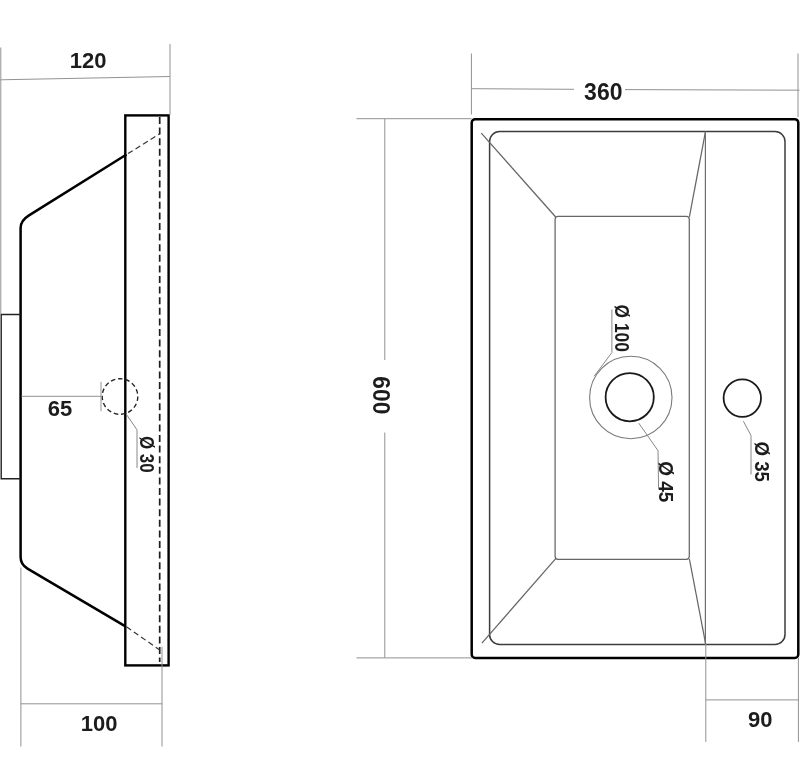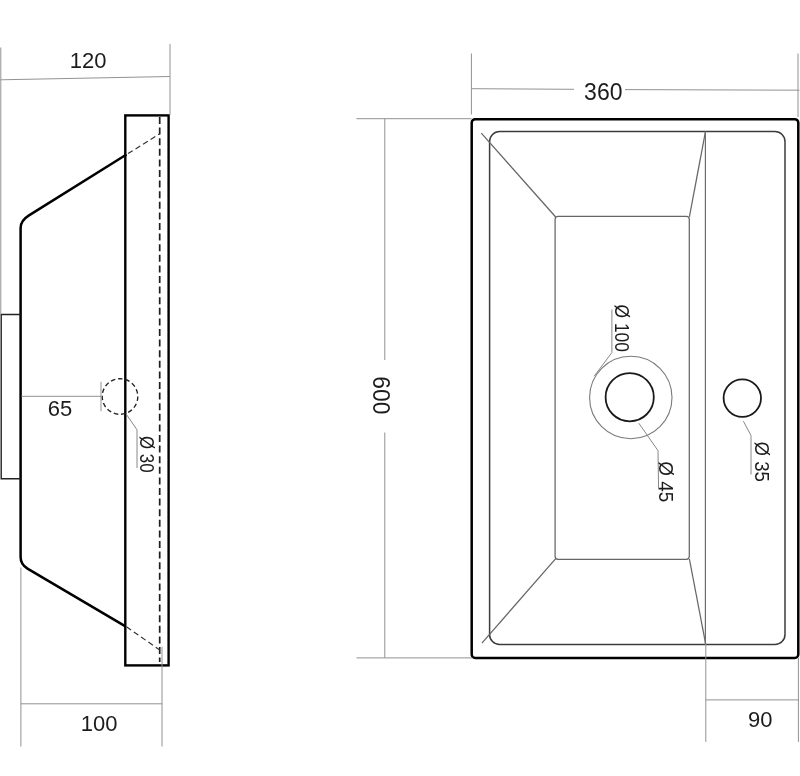--- a/index.html
+++ b/index.html
@@ -1,16 +1,16 @@
 <!DOCTYPE html>
 <html><head>
 <meta charset="utf-8">
 <style>
   html,body{margin:0;padding:0;background:#ffffff;}
-  .page{width:800px;height:776px;position:relative;background:#0369a1;overflow:hidden;}
+  .page{width:800px;height:776px;position:relative;background:#0369a1;overflow:hidden;font-weight:bold;}
   text{font-family:"Liberation Sans",sans-serif;fill:#1c1c1c;}
 </style>
 </head>
 <body>
 <div class="page">
 <svg width="800" height="776" viewBox="0 0 800 776" xmlns="http://www.w3.org/2000/svg">
   <rect x="0" y="0" width="800" height="776" fill="#ffffff"></rect>
 
   <path d="M 126.5 154.5 L 29 215.4 Q 20.6 220.6 20.6 228 L 20.6 557 Q 20.6 564.5 27.5 568.6 L 125.5 626.3" fill="none" stroke="#000000" stroke-width="2.5" stroke-linejoin="round"></path>
 

